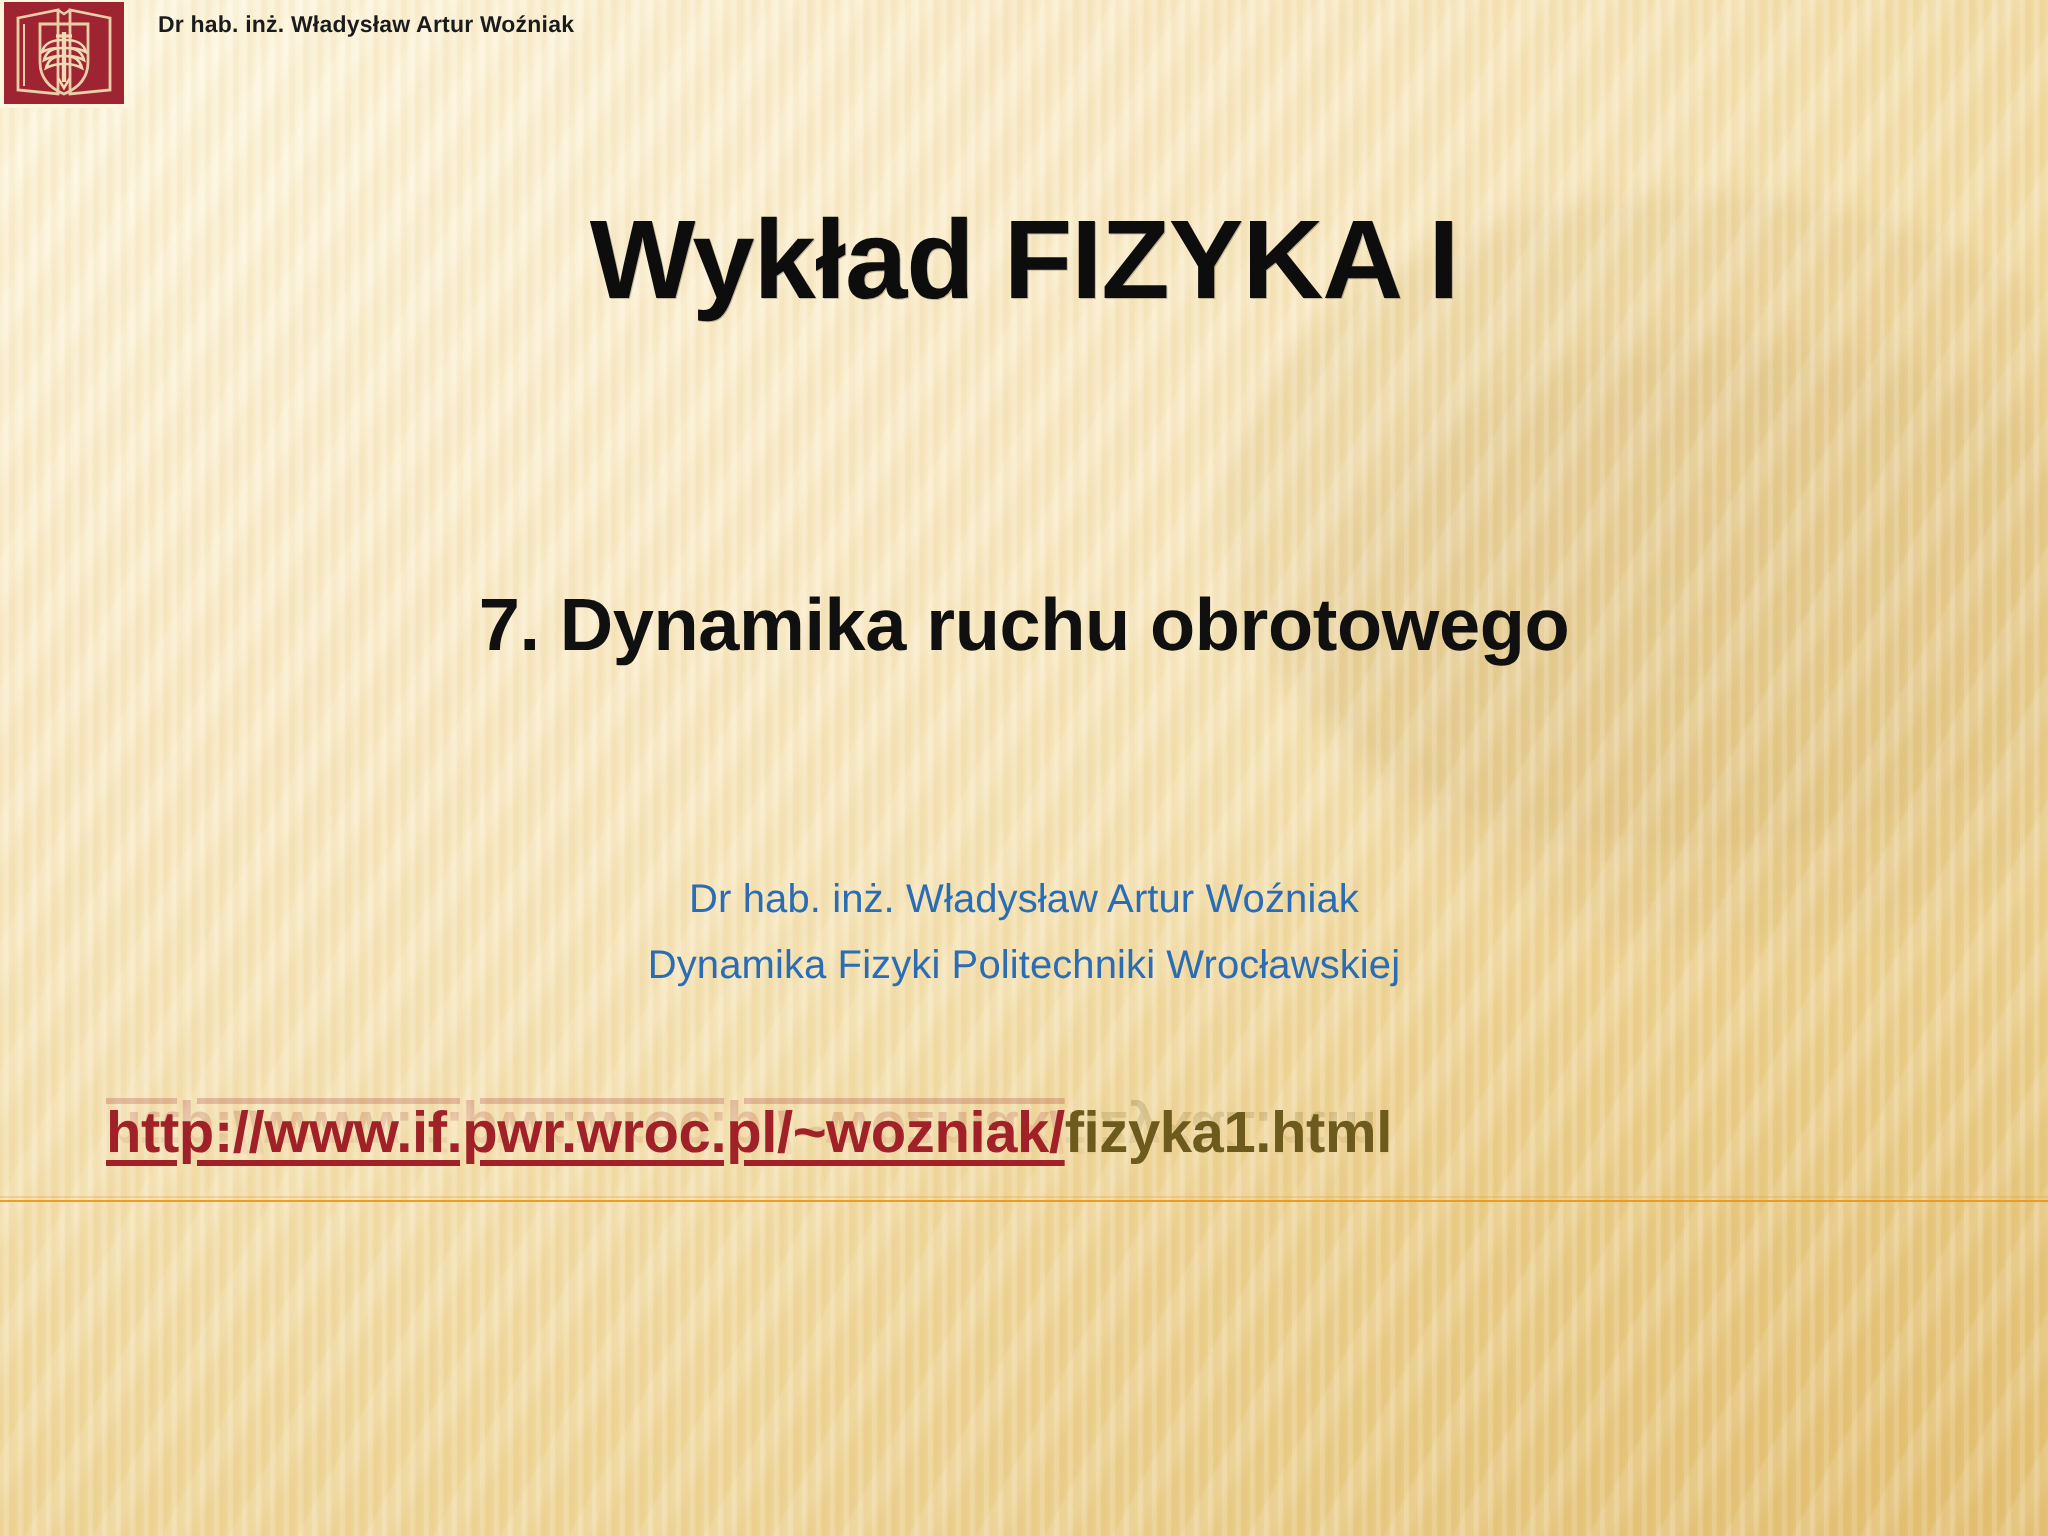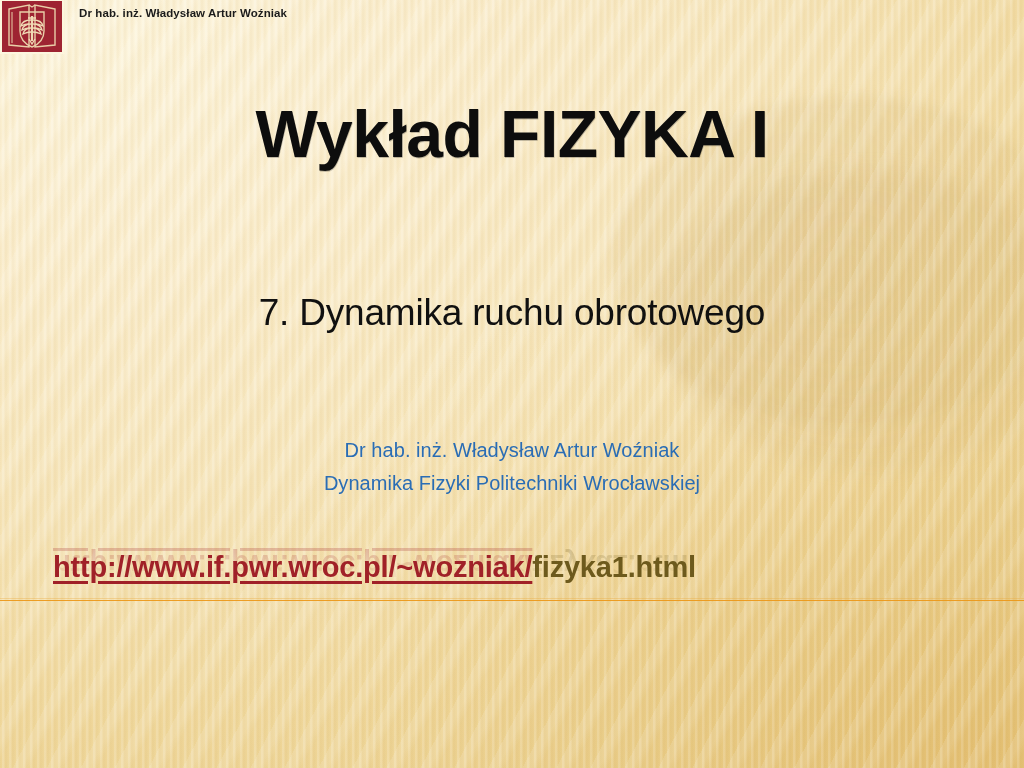--- a/index.html
+++ b/index.html
@@ -126,37 +126,37 @@
     white-space: nowrap;
   }
 
   
   .title {
     position: absolute;
     left: 0;
     top: 100px;
     width: 1024px;
     text-align: center;
-    font-size: 66px;
+    font-size: 56px;
     font-weight: 700;
     color: #0d0d0d;
     letter-spacing: -0.5px;
     line-height: 1.06;
     text-shadow: 0.5px 0.5px 0 rgba(0,0,0,0.22);
   }
 
   
   .subtitle {
     position: absolute;
     left: 0;
     top: 292px;
     width: 1024px;
     text-align: center;
     font-size: 37px;
-    font-weight: 400;
+    font-weight: 700;
     color: #101010;
     letter-spacing: -0.2px;
   }
 
   
   .author-block {
     position: absolute;
     left: 0;
     top: 434px;
     width: 1024px;

